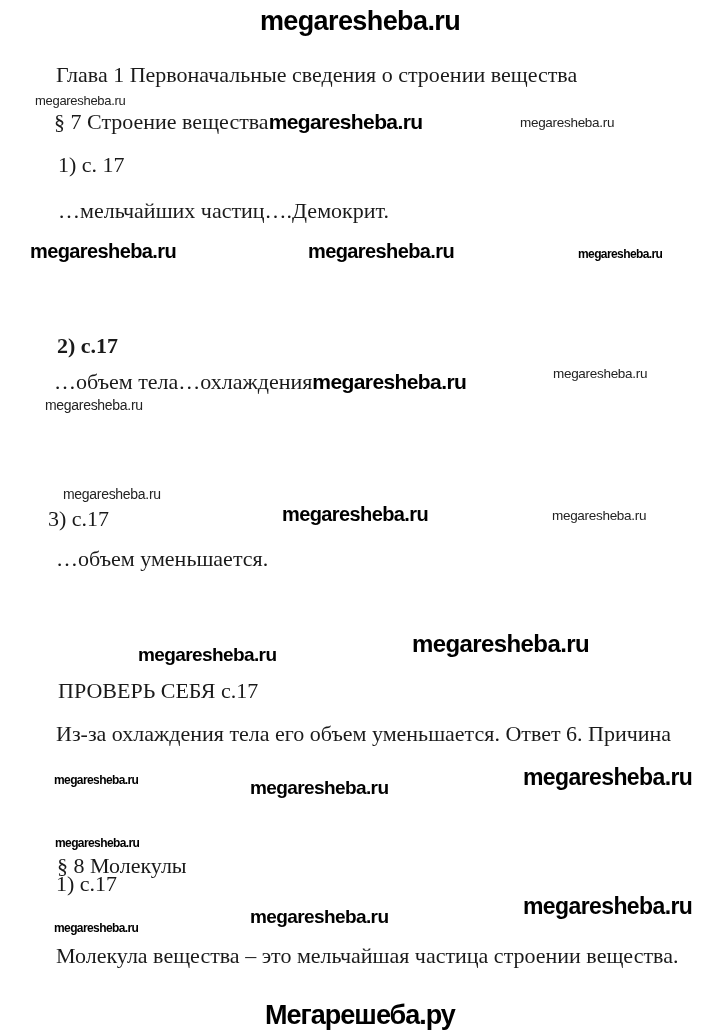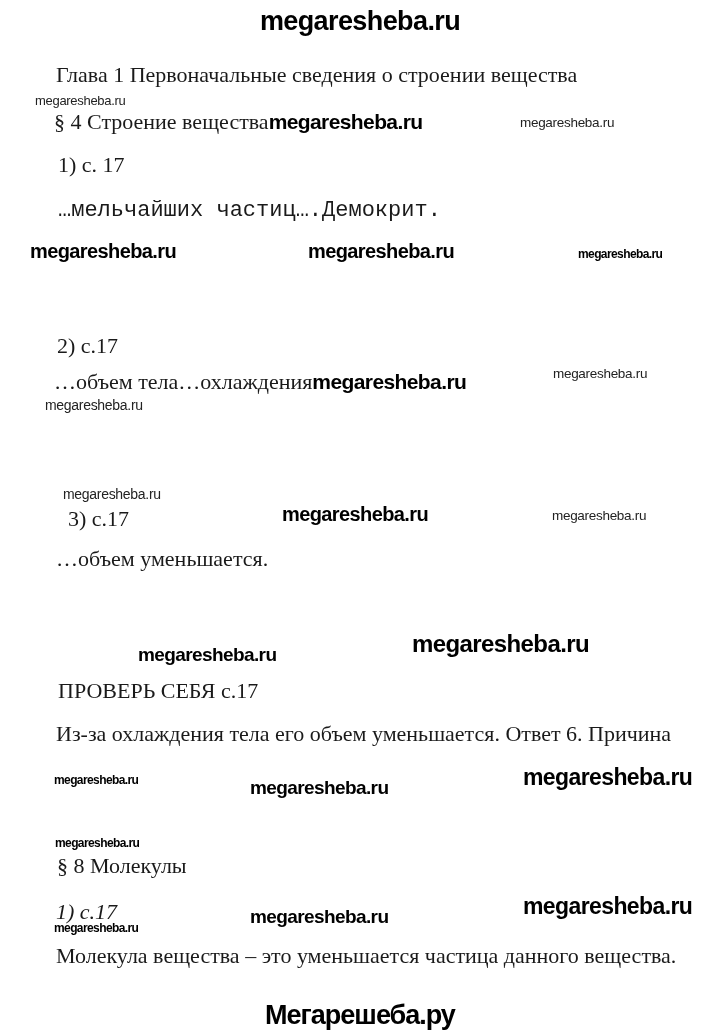--- a/index.html
+++ b/index.html
@@ -38,61 +38,61 @@
   .wm-light { font-weight: normal; letter-spacing: -0.3px; color: #222; }
 
   
   .wm-header   { top: 6px; left: 0; width: 720px; text-align: center; font-size: 27px; }
   .chapter     { top: 62px; left: 12px; }
   .wm-b        { top: 93px; left: 35px; font-size: 13px; }
   .s7-row      { top: 109px; left: 10px; }
   .s7-row .wm-inline { font-size: 21px; }
   .wm-d        { top: 115px; left: 520px; font-size: 13.5px; }
   .t1-label    { top: 152px; left: 14px; text-align: right; }
-  .t1-answer   { top: 198px; left: 14px; font-family: Liberation Mono, monospace; }
+  .t1-answer   { top: 198px; left: 14px; }
   .wm-e        { top: 240px; left: 30px; font-size: 20px; }
   .wm-f        { top: 240px; left: 308px; font-size: 20px; }
   .wm-g        { top: 247px; left: 578px; font-size: 12px; }
-  .t2-label    { top: 333px; left: 13px; }
+  .t2-label    { top: 333px; left: 13px; font-weight: bold; }
   .t2-row      { top: 369px; left: 10px; }
   .t2-row .wm-inline { font-size: 21px; }
   .wm-i        { top: 366px; left: 553px; font-size: 13.5px; }
   .wm-j        { top: 397px; left: 45px; font-size: 14px; }
   .wm-k        { top: 486px; left: 63px; font-size: 14px; }
-  .t3-label    { top: 506px; left: 24px; text-align: center; }
+  .t3-label    { top: 506px; left: 4px; text-align: center; }
   .wm-l        { top: 503px; left: 282px; font-size: 20px; }
   .wm-m        { top: 508px; left: 552px; font-size: 13.5px; }
   .t3-answer   { top: 546px; left: 12px; }
   .wm-n        { top: 644px; left: 138px; font-size: 19px; }
   .wm-o        { top: 630px; left: 412px; font-size: 24px; }
   .check-head  { top: 678px; left: 14px; text-align: center; }
   .check-ans   { top: 721px; left: 12px; }
   .wm-p        { top: 773px; left: 54px; font-size: 12px; }
   .wm-q        { top: 777px; left: 250px; font-size: 19px; }
   .wm-r        { top: 764px; left: 523px; font-size: 23px; }
   .wm-s        { top: 836px; left: 55px; font-size: 12px; }
   .s8-head     { top: 853px; left: 13px; }
-  .t4-label    { top: 899px; left: 12px; font-style: italic; }
+  .t4-label    { top: 871px; left: 12px; }
   .wm-t        { top: 906px; left: 250px; font-size: 19px; }
   .wm-u        { top: 893px; left: 523px; font-size: 23px; }
   .wm-v        { top: 921px; left: 54px; font-size: 12px; }
   .t4-answer   { top: 943px; left: 12px; }
   .footer      { top: 1000px; left: 0; width: 720px; text-align: center; font-size: 27px; letter-spacing: -1px; }
 </style>
 </head>
 <body>
 
 <div class="wm wm-header">megaresheba.ru</div>
 
 <div class="line chapter">Глава 1 Первоначальные сведения о строении вещества</div>
 
 <div class="wm wm-light wm-b">megaresheba.ru</div>
 
 <div class="line s7-row">
-  <span>§ 4 Строение вещества</span><span class="wm-inline">megaresheba.ru</span>
+  <span>§ 7 Строение вещества</span><span class="wm-inline">megaresheba.ru</span>
 </div>
 <div class="wm wm-light wm-d">megaresheba.ru</div>
 
 <div class="line t1-label">1) с. 17</div>
 <div class="line t1-answer">…мельчайших частиц….Демокрит.</div>
 
 <div class="wm wm-e">megaresheba.ru</div>
 <div class="wm wm-f">megaresheba.ru</div>
 <div class="wm wm-g">megaresheba.ru</div>
 
@@ -119,15 +119,15 @@
 <div class="wm wm-q">megaresheba.ru</div>
 <div class="wm wm-r">megaresheba.ru</div>
 
 <div class="wm wm-s">megaresheba.ru</div>
 <div class="line s8-head">§ 8 Молекулы</div>
 
 <div class="line t4-label">1) с.17</div>
 <div class="wm wm-t">megaresheba.ru</div>
 <div class="wm wm-u">megaresheba.ru</div>
 <div class="wm wm-v">megaresheba.ru</div>
-<div class="line t4-answer">Молекула вещества – это уменьшается частица данного вещества.</div>
+<div class="line t4-answer">Молекула вещества – это мельчайшая частица строении вещества.</div>
 
 <div class="wm footer">Мегарешеба.ру</div>
 
 </body></html>

